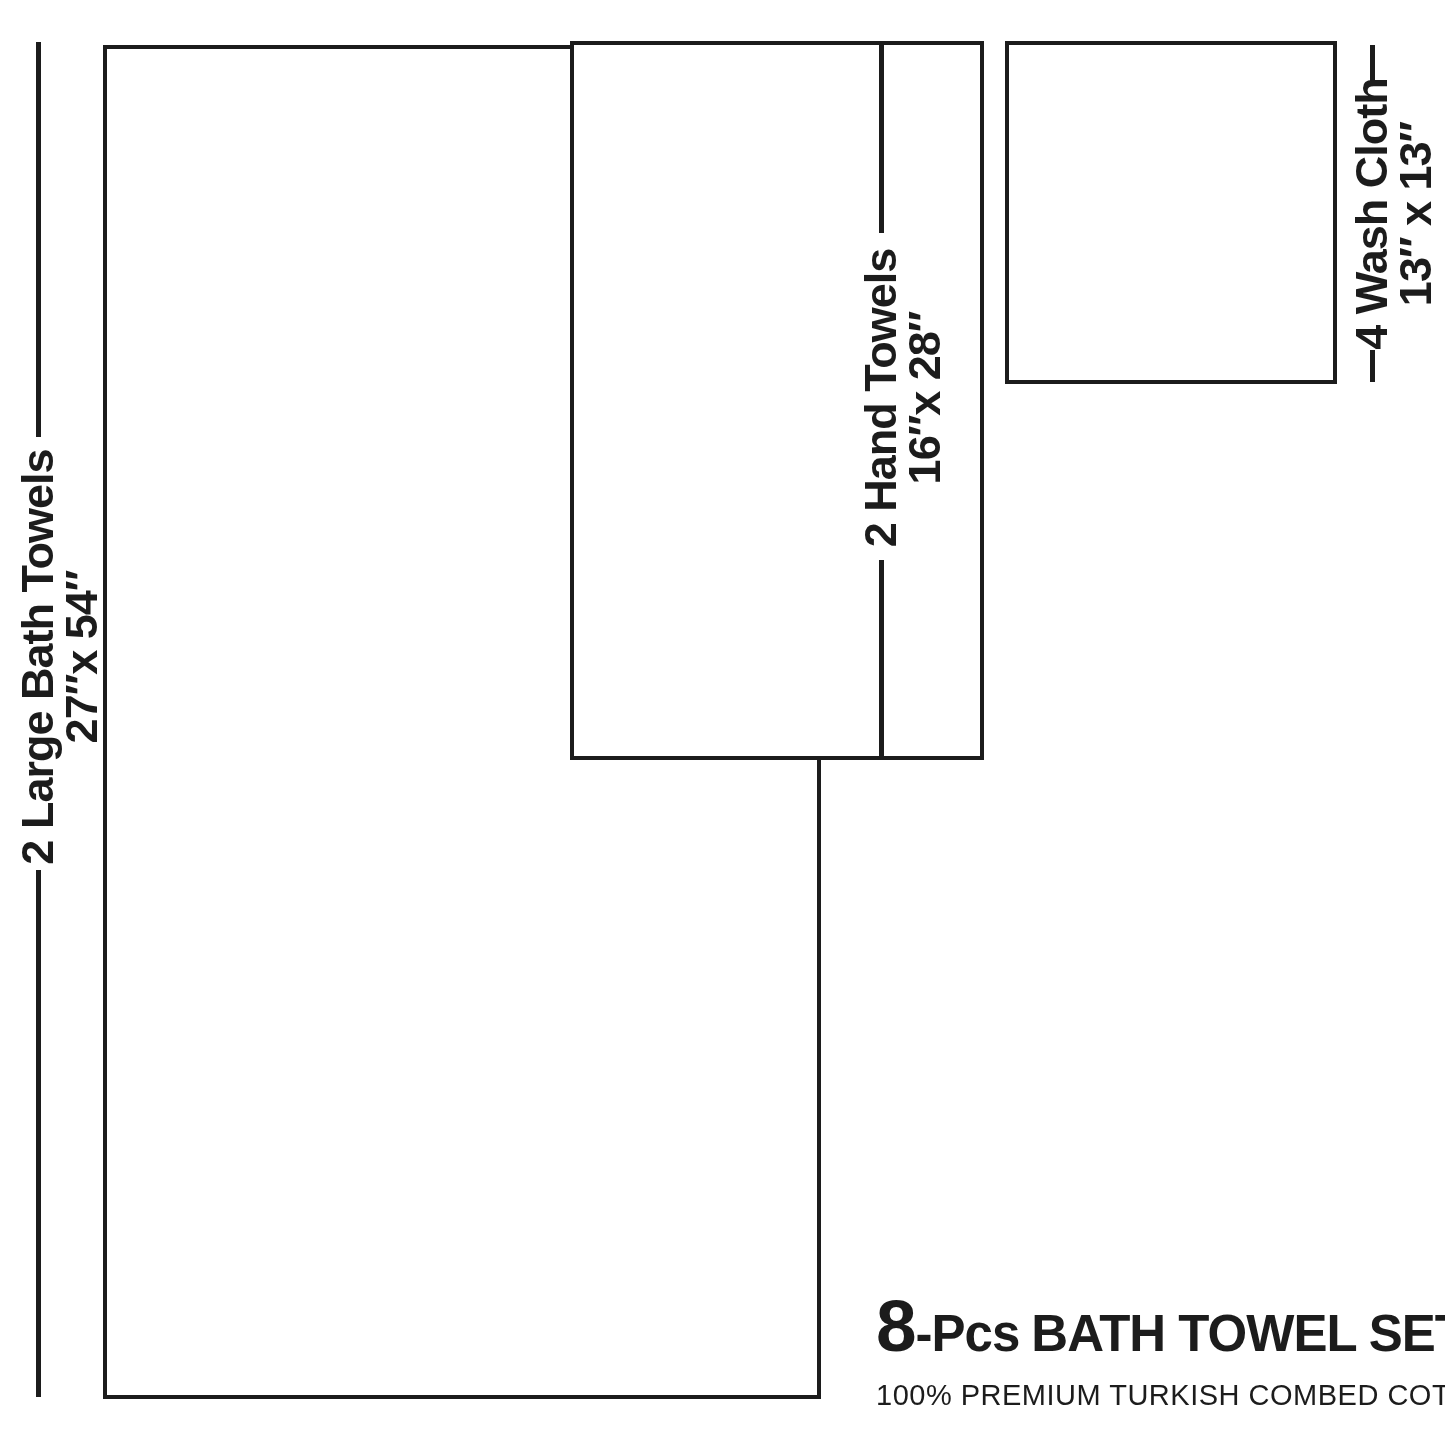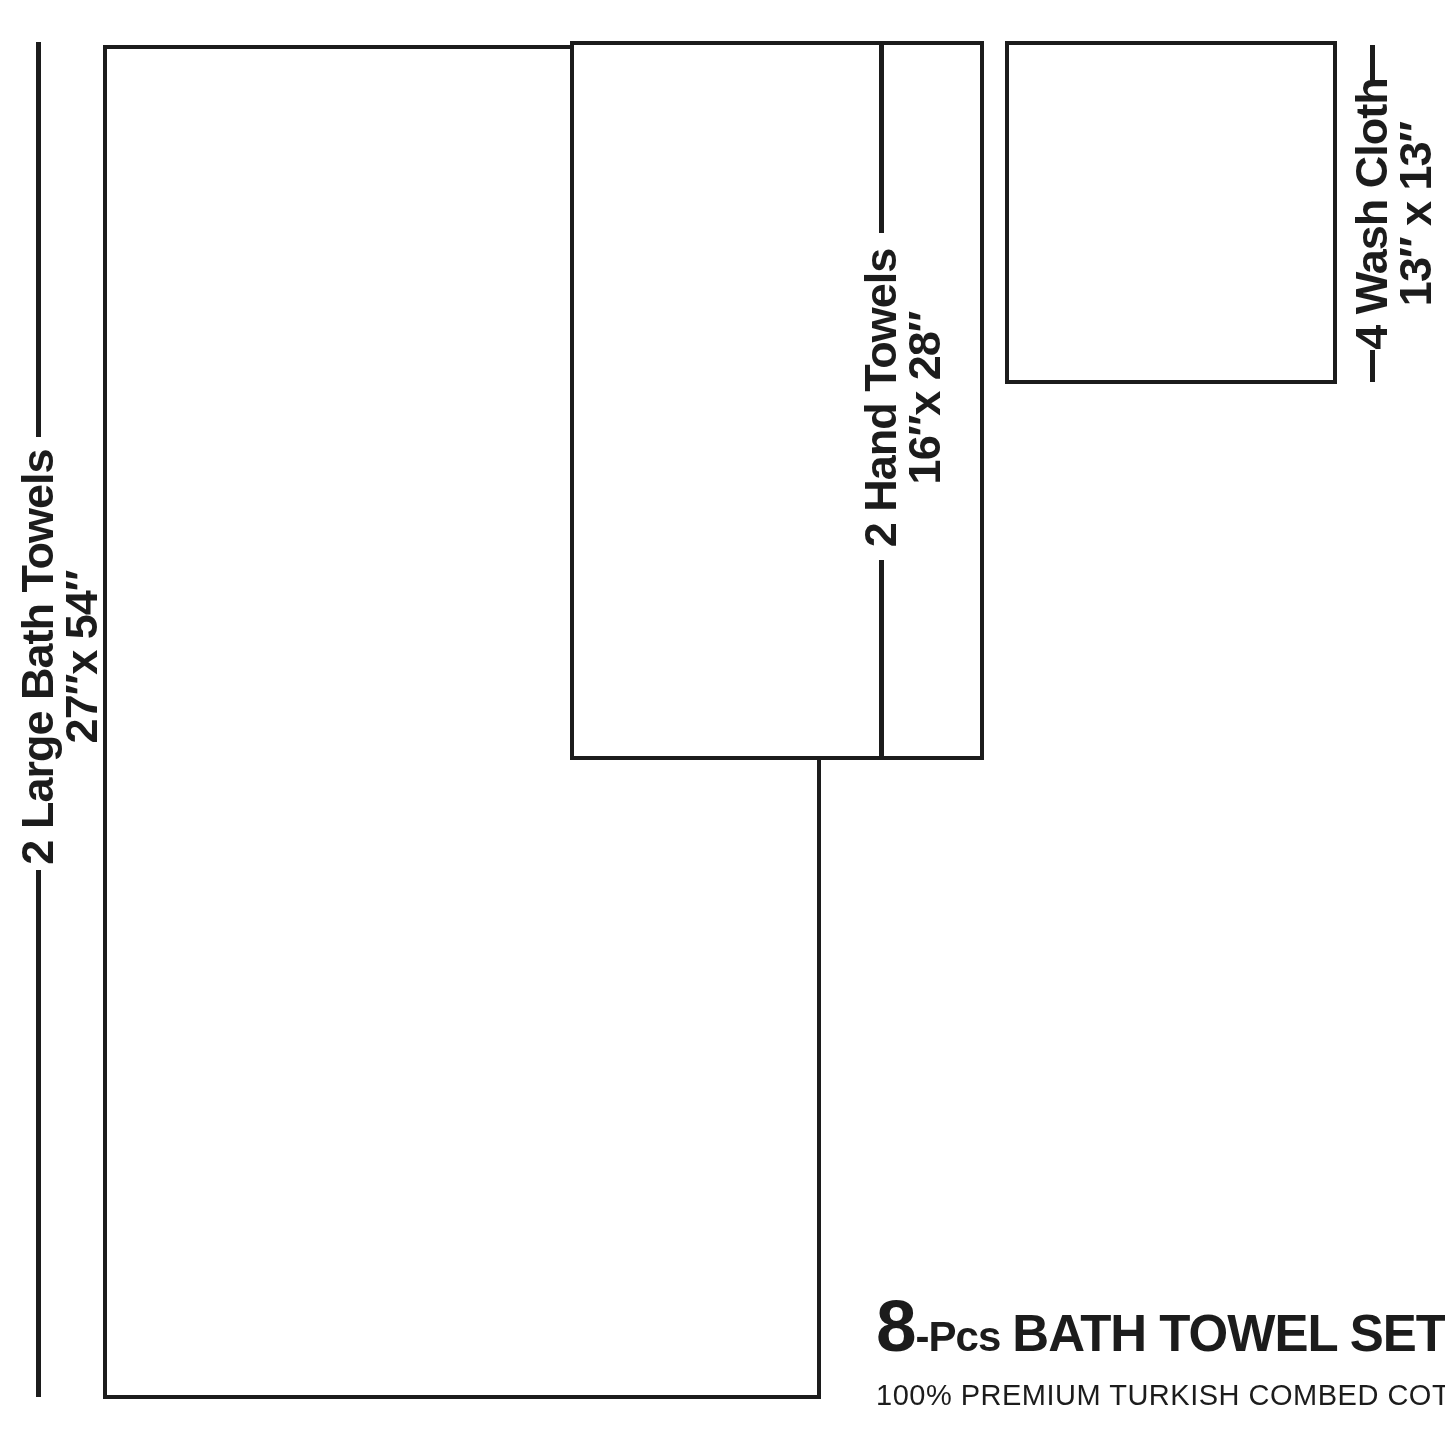--- a/index.html
+++ b/index.html
@@ -62,21 +62,21 @@
     left: 876px;
     top: 1289px;
     white-space: nowrap;
   }
   .title-line {
     font-weight: 700;
     letter-spacing: -1px;
     line-height: 1;
   }
   .t-count { font-size: 73px; }
-  .t-pcs   { font-size: 42px; }
+  .t-pcs   { font-size: 51px; }
   .t-name  { font-size: 51px; margin-left: 12px; }
   .subtitle {
     margin-top: 17px;
     font-size: 29px;
     font-weight: 400;
     letter-spacing: 0.5px;
     color: #1c1c1c;
   }
 </style>
 </head>

